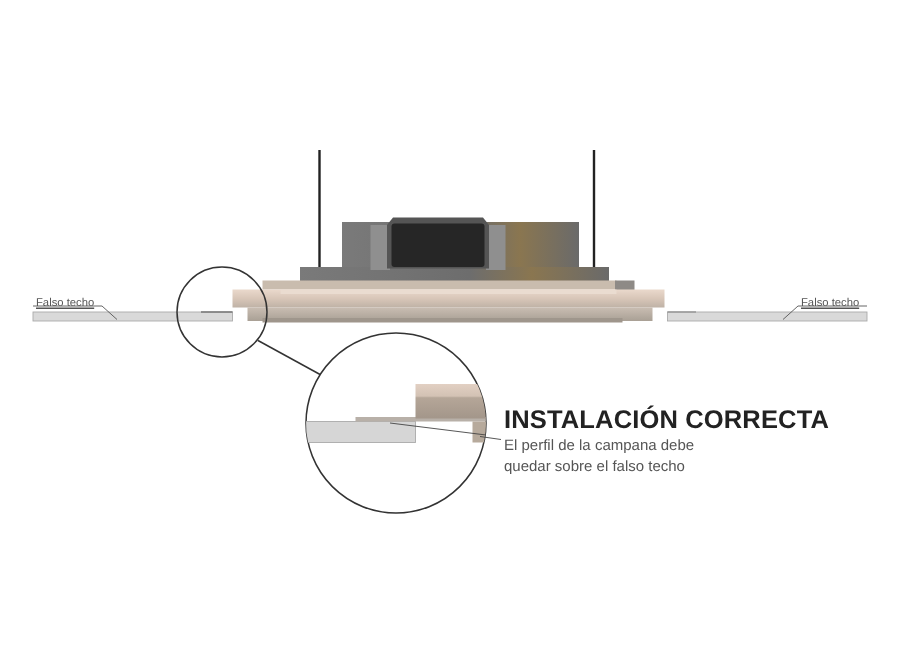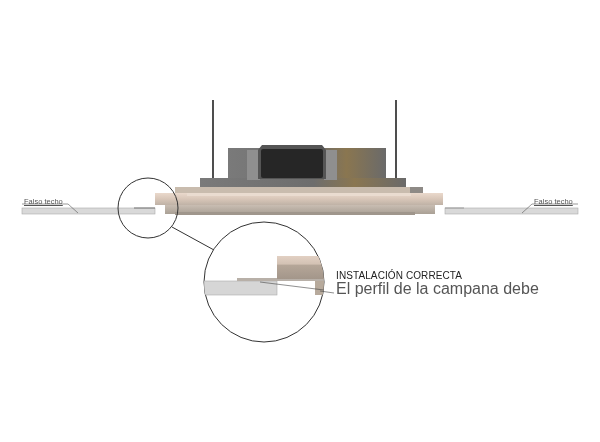--- a/index.html
+++ b/index.html
@@ -2,22 +2,22 @@
 <html><head>
 <meta charset="utf-8">
 <style>
   html, body { margin: 0; padding: 0; background: #ffffff; }
   body { width: 600px; height: 442px; position: relative; overflow: hidden;
          font-family: "Liberation Sans", sans-serif; }
   #diagram { position: absolute; left: 0; top: 0; width: 600px; height: 442px; }
   .label-small { position: absolute; font-size: 7.5px; color: #555; text-decoration: underline;
                  font-family: "Liberation Sans", sans-serif; white-space: nowrap; text-align: right; }
   .callout { position: absolute; left: 336px; top: 270px; }
-  .callout-title { font-weight: normal; font-size: 10px; color: #222; letter-spacing: 0.1px; }
-  .callout-body { font-size: 16px; color: #555; line-height: 13px; margin-top: 1px; text-align: center; }
+  .callout-title { font-weight: bold; font-size: 17px; color: #222; letter-spacing: 0.1px; }
+  .callout-body { font-size: 10px; color: #555; line-height: 13px; margin-top: 1px; }
 </style>
 </head>
 <body>
 
 <svg id="diagram" width="600" height="442" viewBox="0 0 600 442" xmlns="http://www.w3.org/2000/svg">
   <defs>
     <linearGradient id="grit" x1="0" x2="1" y1="0" y2="0">
       <stop offset="0" stop-color="#7a7a7a"></stop>
       <stop offset="0.55" stop-color="#6d6d6d"></stop>
       <stop offset="0.75" stop-color="#8a7650"></stop>
@@ -93,13 +93,14 @@
     <line x1="320" y1="291" x2="334" y2="293" stroke="#444" stroke-width="0.6"></line>
   </g>
 </svg>
 
 <div class="label-small" style="left:24px; top:197px;">Falso techo</div>
 <div class="label-small" style="left:534px; top:197px;">Falso techo</div>
 
 <div class="callout">
   <div class="callout-title">INSTALACIÓN CORRECTA</div>
   <div class="callout-body">El perfil de la campana debe</div>
+  <div class="callout-body">quedar sobre el falso techo</div>
 </div>
 
 </body></html>

